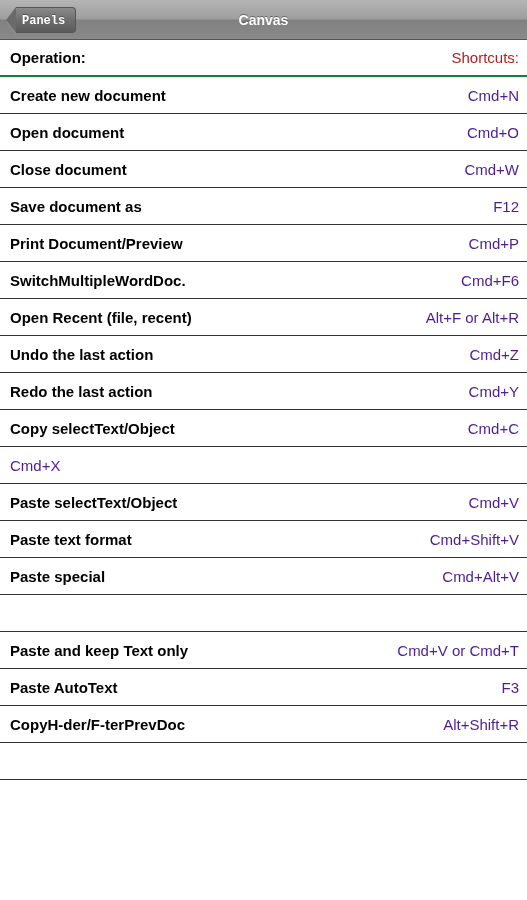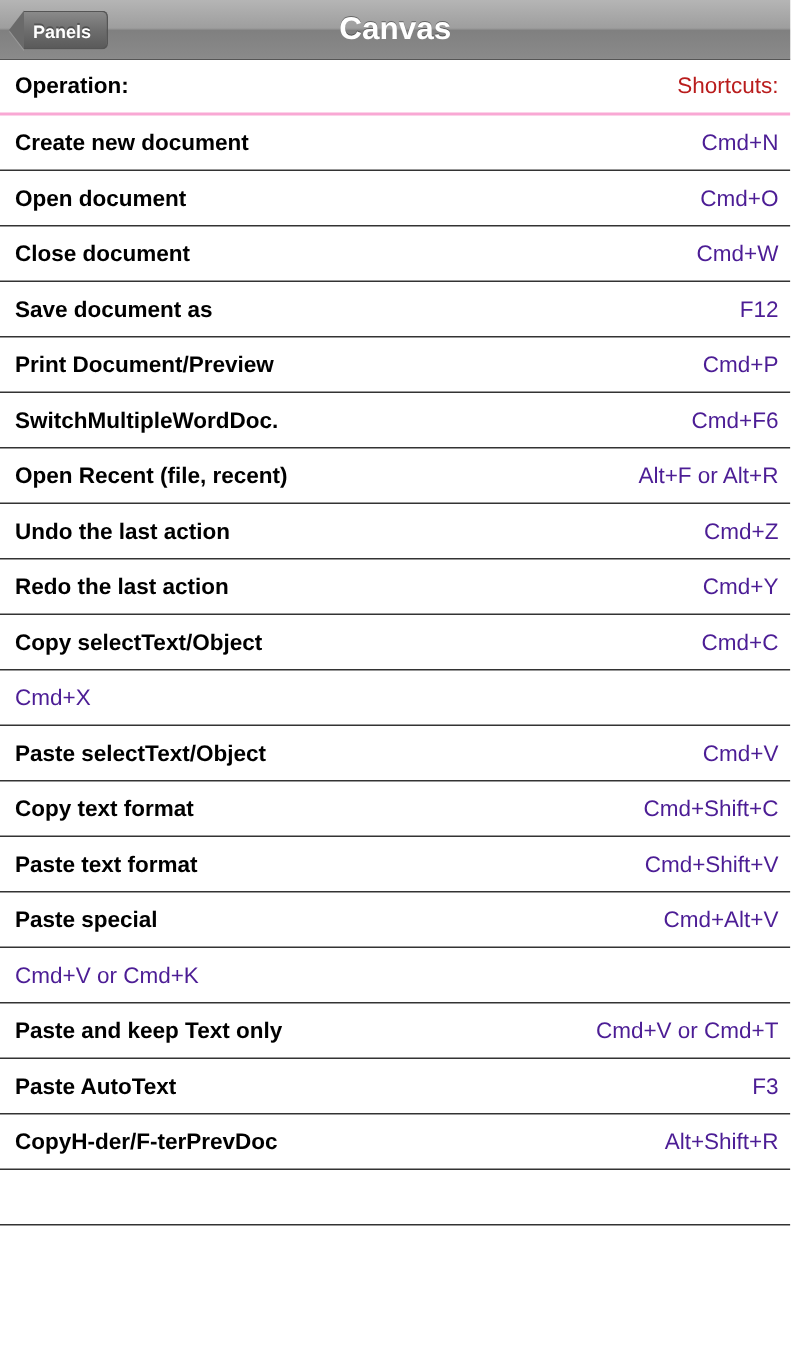--- a/index.html
+++ b/index.html
@@ -22,20 +22,21 @@
       position: relative;
       border-bottom: 1px solid #555;
     }
     .back-button {
       position: absolute;
       left: 6px;
       display: flex;
       align-items: flex-end;
       height: 26px;
       cursor: pointer;
+      font-family: Liberation Mono, monospace;
     }
     .back-arrow {
       width: 0;
       height: 0;
       border-top: 13px solid transparent;
       border-bottom: 13px solid transparent;
       border-right: 10px solid #6a6a6a;
       filter: drop-shadow(0 1px 0 rgba(255,255,255,0.2));
     }
     .back-body {
@@ -47,39 +48,39 @@
       height: 26px;
       line-height: 26px;
       border-radius: 0 4px 4px 0;
       border: 1px solid #555;
       border-left: none;
       text-shadow: 0 -1px 0 rgba(0,0,0,0.3);
     }
     .nav-title {
       margin: 4px auto;
       color: #fff;
-      font-size: 21px;
+      font-size: 14px;
       font-weight: bold;
       text-shadow: 0 -1px 0 rgba(0,0,0,0.4);
     }
     .content {
       height: 860px;
       overflow-y: hidden;
       background: #fff;
     }
     .row {
       display: flex;
       justify-content: space-between;
       align-items: center;
       padding: 9px 8px 9px 10px;
       border-bottom: 1px solid #333;
       min-height: 37px;
     }
     .row.header {
-      border-bottom: 2px solid #f9a8d4;
+      border-bottom: 2px solid #15803d;
     }
     .operation {
       color: #000;
       font-size: 15px;
       font-weight: bold;
     }
     .shortcut {
       color: #4c1d95;
       font-size: 15px;
       text-align: right;
@@ -146,33 +147,28 @@
         <span class="shortcut">Cmd+C</span>
       </div>
       <div class="row">
         <span class="shortcut">Cmd+X</span>
       </div>
       <div class="row">
         <span class="operation">Paste selectText/Object</span>
         <span class="shortcut">Cmd+V</span>
       </div>
       <div class="row">
-        <span class="operation">Copy text format</span>
-        <span class="shortcut">Cmd+Shift+C</span>
-      </div>
-      <div class="row">
         <span class="operation">Paste text format</span>
         <span class="shortcut">Cmd+Shift+V</span>
       </div>
       <div class="row">
         <span class="operation">Paste special</span>
         <span class="shortcut">Cmd+Alt+V</span>
       </div>
       <div class="row">
-        <span class="shortcut">Cmd+V or Cmd+K</span>
       </div>
       <div class="row">
         <span class="operation">Paste and keep Text only</span>
         <span class="shortcut">Cmd+V or Cmd+T</span>
       </div>
       <div class="row">
         <span class="operation">Paste AutoText</span>
         <span class="shortcut">F3</span>
       </div>
       <div class="row">

